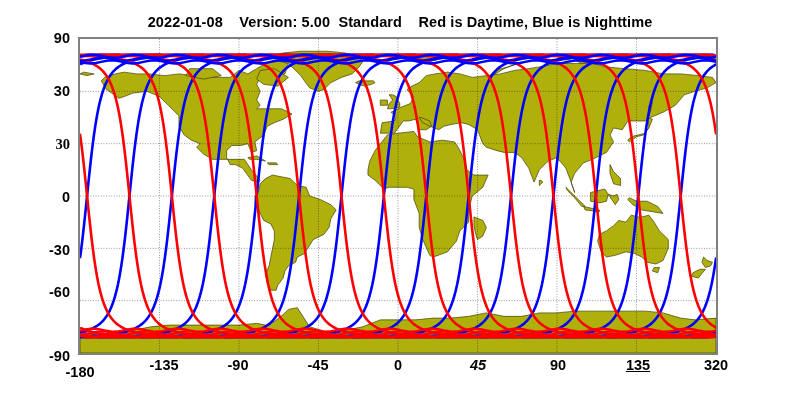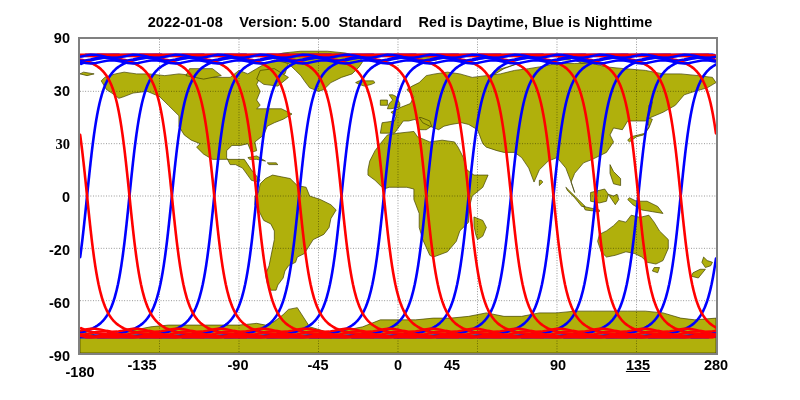--- a/index.html
+++ b/index.html
@@ -34,33 +34,33 @@
 <body>
 
 <div id="root">
 
   <div id="title">2022-01-08    Version: 5.00  Standard    Red is Daytime, Blue is Nighttime</div>
 
   <div class="ytick" style="left:34px; top:30px;">90</div>
   <div class="ytick" style="left:34px; top:83px;">30</div>
   <div class="ytick" style="left:34px; top:136px;font-family:Liberation Serif, serif;">30</div>
   <div class="ytick" style="left:34px; top:189px;">0</div>
-  <div class="ytick" style="left:34px; top:242px;">-20</div>
-  <div class="ytick" style="left:34px; top:295px;">-60</div>
+  <div class="ytick" style="left:34px; top:242px;">-30</div>
+  <div class="ytick" style="left:34px; top:284px;">-60</div>
   <div class="ytick" style="left:34px; top:348px;">-90</div>
 
   <div class="xtick" style="left:80px;  top:357px;margin-top:7px;">-180</div>
-  <div class="xtick" style="left:142px; top:357px;text-align:right;">-135</div>
+  <div class="xtick" style="left:164px; top:357px;text-align:right;">-135</div>
   <div class="xtick" style="left:238px; top:357px;">-90</div>
   <div class="xtick" style="left:318px; top:357px;">-45</div>
   <div class="xtick" style="left:398px; top:357px;">0</div>
-  <div class="xtick" style="left:452px; top:357px;">45</div>
+  <div class="xtick" style="left:478px; top:357px;font-style:italic;">45</div>
   <div class="xtick" style="left:558px; top:357px;">90</div>
   <div class="xtick" style="left:638px; top:357px;text-decoration:underline;">135</div>
-  <div class="xtick" style="left:716px; top:357px;">280</div>
+  <div class="xtick" style="left:716px; top:357px;">320</div>
 
   <div id="plot">
     <div id="plotinner">
 
       <svg viewBox="0 0 360 180" preserveAspectRatio="none">
         <g id="land-layer">
             <path d="M0.00 180.00 L360.00 180.00 L360.00 160.00 L348.00 161.00 L340.00 160.00 L330.00 157.00 L320.00 156.00 L310.00 156.00 L300.00 156.00 L290.00 156.00 L280.00 156.00 L270.00 157.00 L260.00 157.00 L250.00 159.00 L240.00 159.00 L230.00 157.00 L220.00 159.00 L210.00 160.00 L200.00 160.00 L190.00 161.00 L180.00 161.00 L170.00 161.00 L160.00 165.00 L150.00 167.00 L140.00 168.00 L130.00 165.00 L123.00 154.00 L118.00 155.00 L115.00 158.00 L110.00 162.00 L105.00 164.00 L100.00 163.00 L90.00 164.00 L80.00 164.00 L70.00 164.00 L60.00 164.00 L50.00 164.00 L40.00 165.00 L30.00 167.00 L20.00 169.00 L10.00 170.00 L2.00 168.00 L0.00 168.00 Z" fill="#b0b00c" stroke="#404000" stroke-width="0.4" stroke-linejoin="round"></path>
             <path d="M12.00 24.00 L14.00 22.00 L20.00 20.00 L25.00 19.00 L32.00 20.00 L39.00 20.00 L48.00 21.00 L56.00 20.00 L65.00 21.00 L75.00 22.00 L85.00 22.00 L90.00 18.00 L95.00 20.00 L100.00 17.00 L105.00 14.00 L110.00 12.00 L118.00 14.00 L116.00 20.00 L110.00 22.00 L102.00 22.00 L100.00 26.00 L102.00 30.00 L100.00 35.00 L102.00 38.00 L100.00 40.00 L114.00 40.00 L120.00 43.00 L115.00 46.00 L110.00 48.00 L106.00 50.00 L104.00 55.00 L99.00 59.00 L100.00 64.00 L97.00 65.00 L95.00 60.00 L91.00 61.00 L86.00 61.00 L83.00 64.00 L83.00 68.00 L85.00 72.00 L88.00 72.00 L92.00 74.00 L97.00 81.00 L101.00 82.00 L102.00 81.00 L97.00 75.00 L93.00 69.00 L90.00 69.00 L83.00 69.00 L75.00 69.00 L70.00 66.00 L66.00 62.00 L68.00 60.00 L63.00 58.00 L59.00 55.00 L56.00 50.00 L56.00 44.00 L50.00 38.00 L45.00 33.00 L38.00 30.00 L30.00 31.00 L25.00 33.00 L22.00 34.00 L18.00 31.00 L15.00 29.00 L12.00 24.00 Z" fill="#b0b00c" stroke="#404000" stroke-width="0.4" stroke-linejoin="round"></path>
             <path d="M135.00 30.00 L130.00 28.00 L127.00 24.00 L125.00 21.00 L122.00 18.00 L118.00 14.00 L112.00 12.00 L108.00 10.00 L115.00 8.00 L125.00 7.00 L140.00 7.00 L150.00 8.00 L158.00 10.00 L160.00 13.00 L158.00 16.00 L154.00 20.00 L148.00 22.00 L142.00 25.00 L138.00 29.00 Z" fill="#b0b00c" stroke="#404000" stroke-width="0.4" stroke-linejoin="round"></path>
             <path d="M156.00 25.00 L158.00 24.00 L162.00 24.00 L166.00 24.00 L167.00 25.00 L165.00 26.00 L161.00 27.00 L158.00 26.00 Z" fill="#b0b00c" stroke="#404000" stroke-width="0.4" stroke-linejoin="round"></path>

